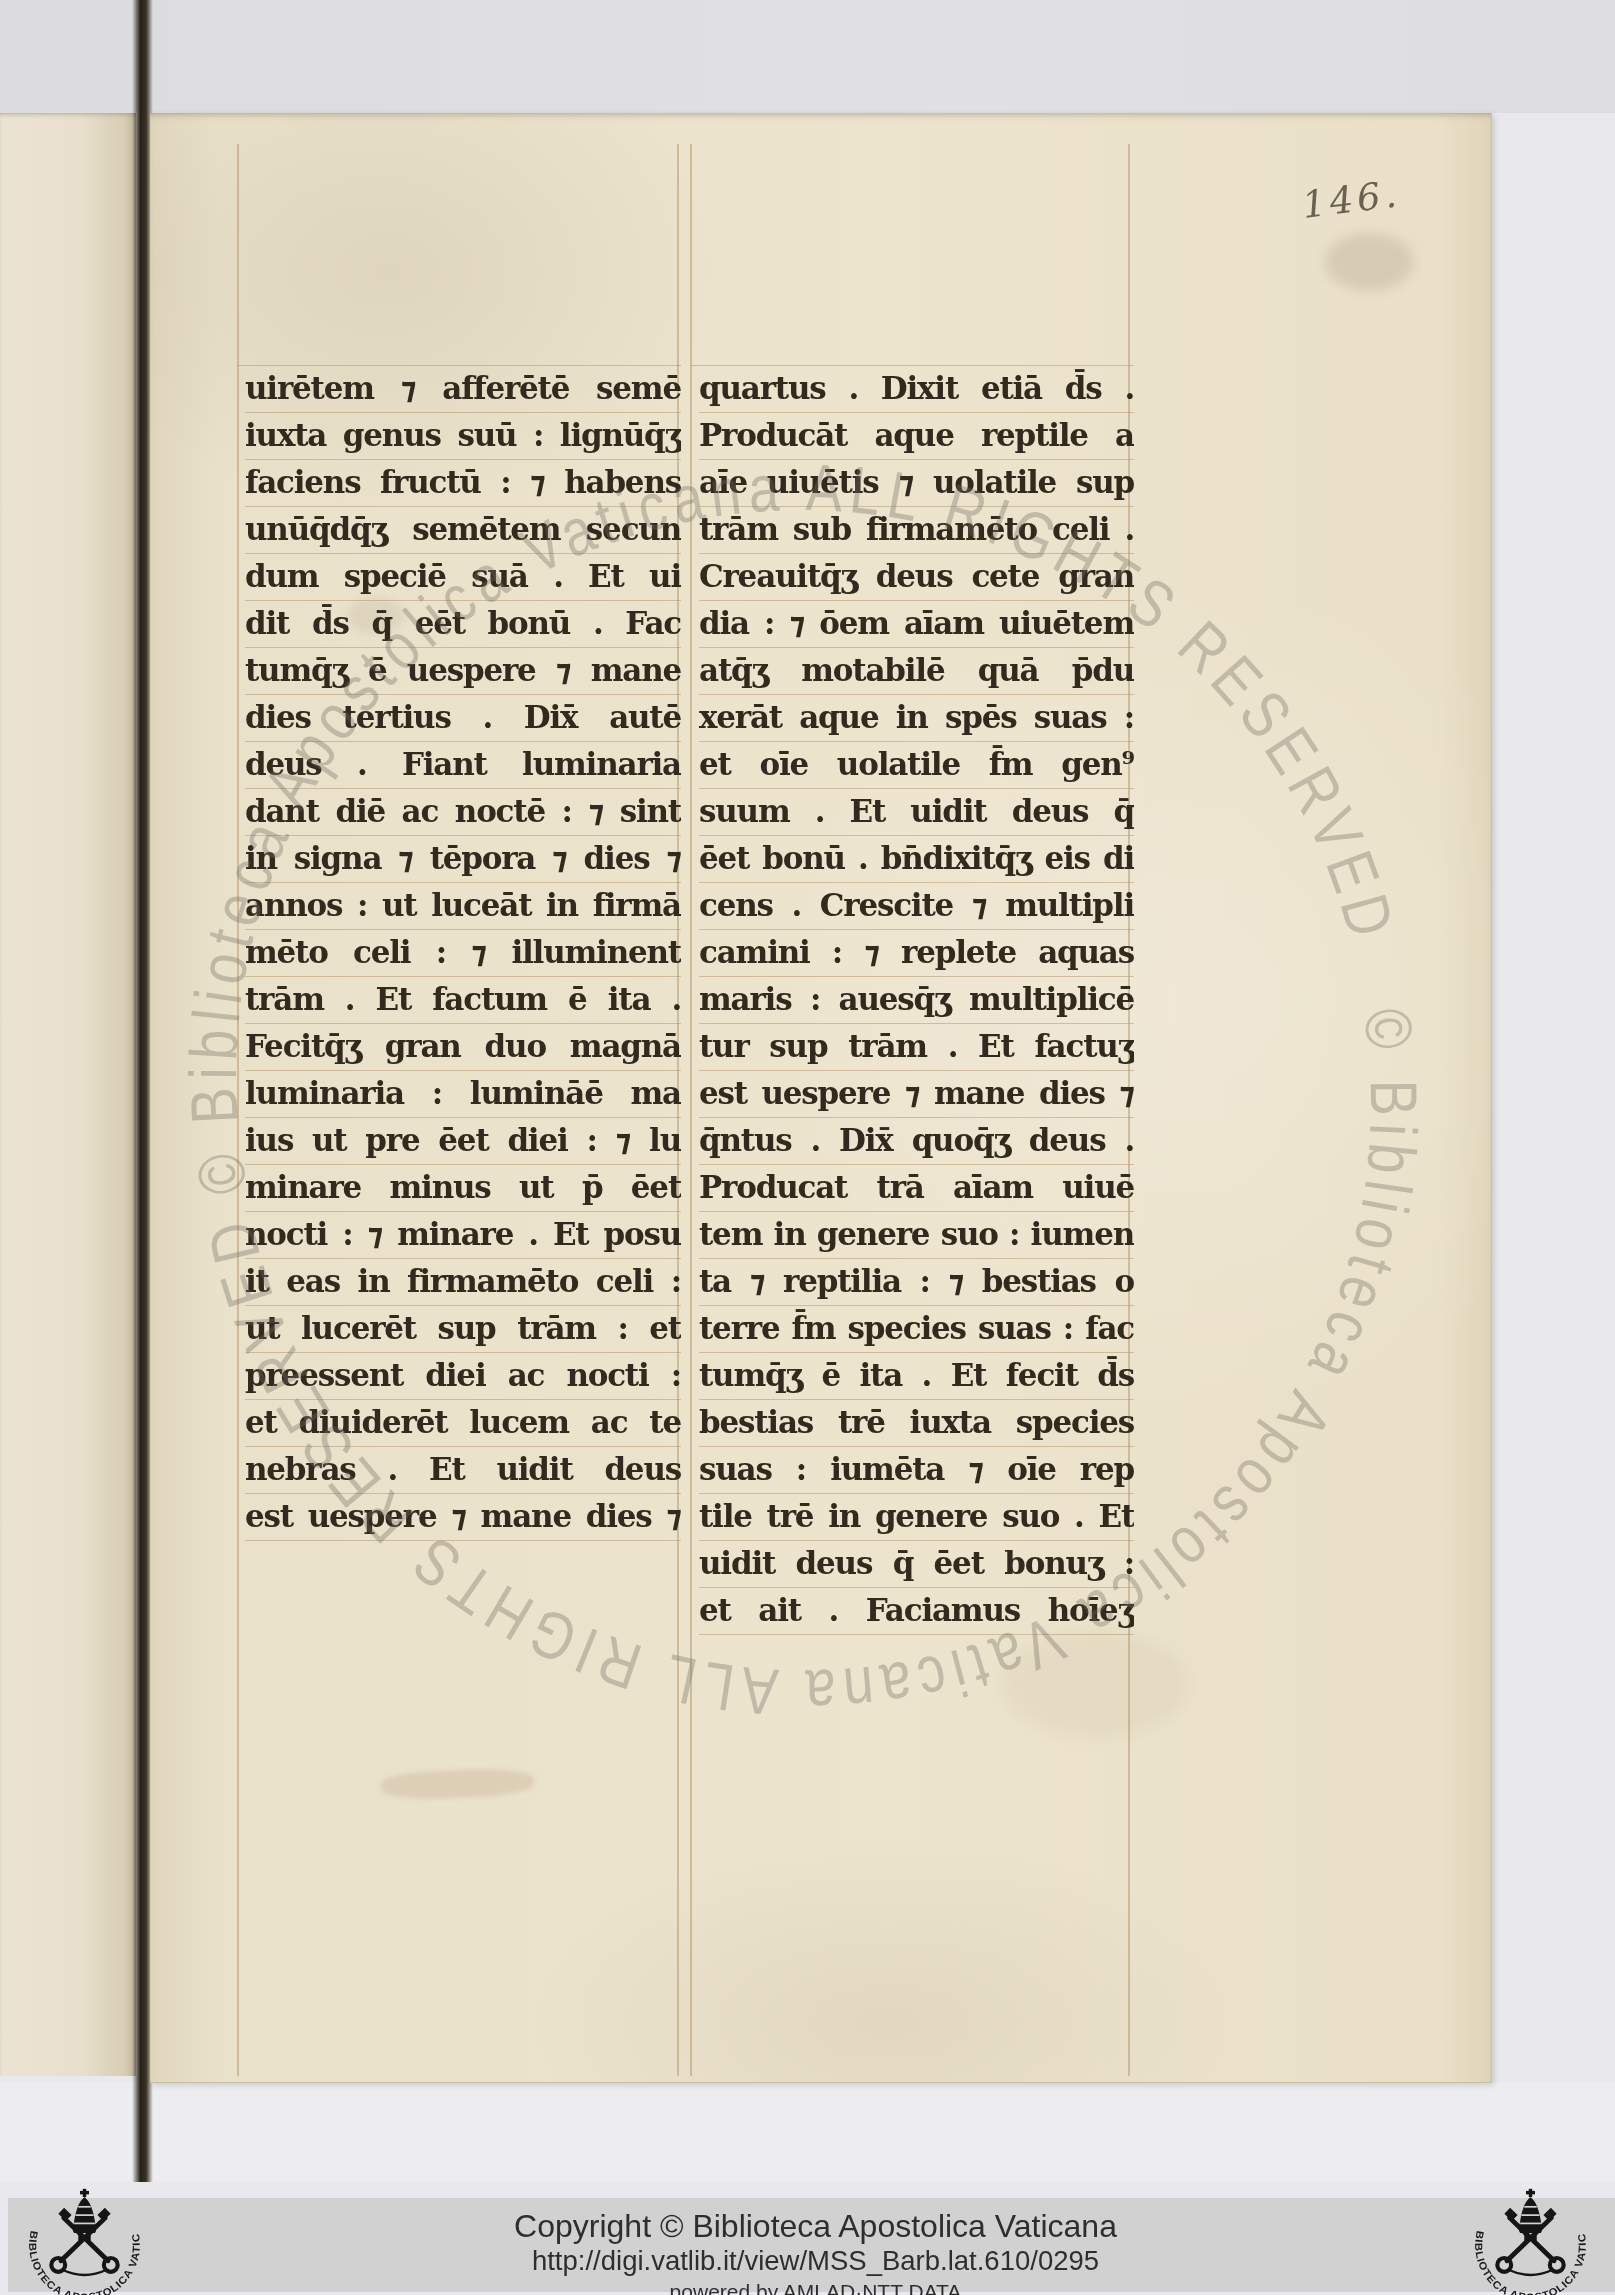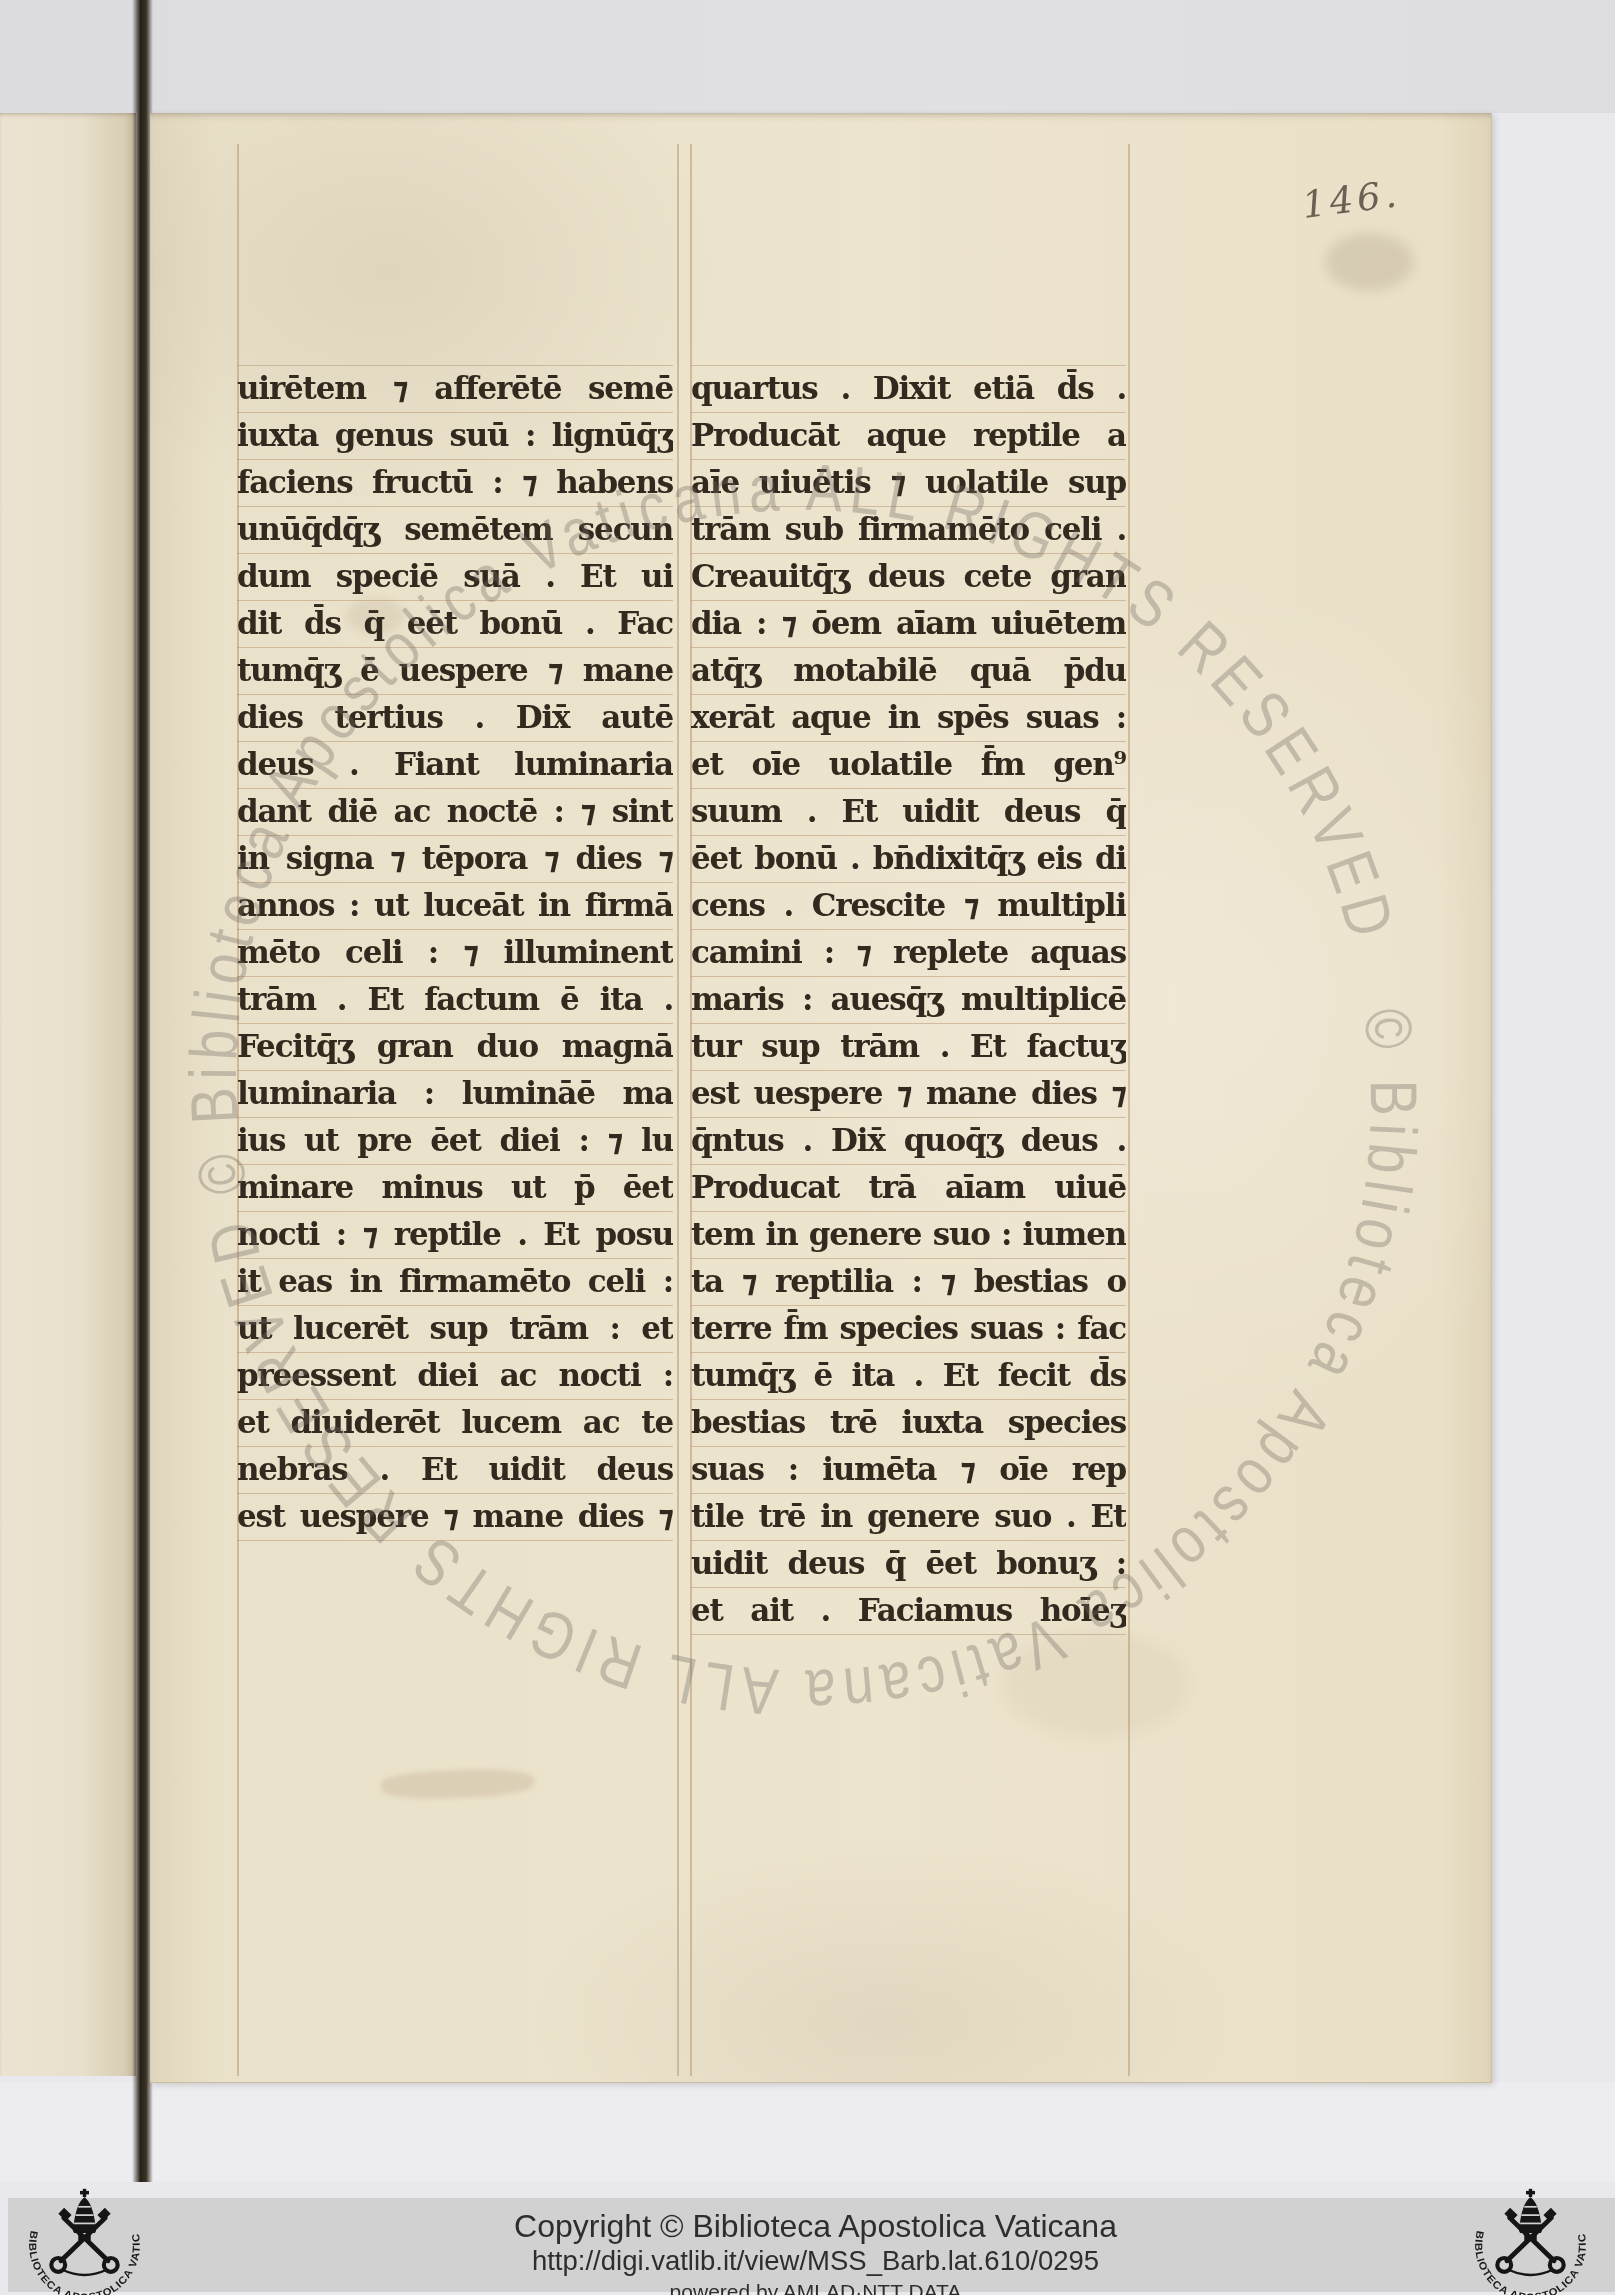--- a/index.html
+++ b/index.html
@@ -28,21 +28,21 @@
       background:
         radial-gradient(ellipse 565px 404px at 18% 8%, rgba(120,105,78,.10), transparent 60%),
         radial-gradient(ellipse 727px 727px at 78% 45%, rgba(255,255,252,.22), transparent 60%),
         radial-gradient(ellipse 646px 339px at 55% 97%, rgba(128,108,76,.10), transparent 55%),
         linear-gradient(90deg,#e0d6bd 0%,#eae1ca 5%,#ede4ce 55%,#eae0c8 96%,#e0d5ba 100%);
       border-right:1.6px solid #cfc3a6;border-bottom:1.6px solid #c9bda0;
       box-shadow:inset 0 4.8px 7.3px -4px rgba(90,75,50,.45), 2.4px 2.4px 5.7px rgba(50,45,35,.18);}
 
   .vrule{position:absolute;top:144px;height:1932px;width:1.6px;background:var(--rule);}
 
-  .col{position:absolute;top:365px;border-top:1.2px solid var(--rule);}
+  .col{position:absolute;top:365px;border-top:1.2px solid var(--rule);padding-left:8px;}
   #left-col{left:237px;width:436px;}
   #right-col{left:691px;width:435px;}
   .ms-line{height:46px;line-height:45px;font-size:31px;font-weight:700;color:var(--ink);
            text-align:justify;text-align-last:justify;overflow:hidden;
            letter-spacing:-1.2px;word-spacing:-0.8px;
            border-bottom:1.2px solid var(--rule);
            font-family:"DejaVu Serif","DejaVu Sans",serif;}
 
   .folio{position:absolute;left:1302px;top:178px;font-style:italic;font-size:37px;
          color:#6a6154;transform:rotate(-7deg);letter-spacing:4px;}
@@ -106,21 +106,21 @@
       <div class="ms-line">deus . Fiant luminaria</div>
       <div class="ms-line">dant diē ac noctē : ⁊ sint</div>
       <div class="ms-line">in signa ⁊ tēpora ⁊ dies ⁊</div>
       <div class="ms-line">annos : ut luceāt in firmā</div>
       <div class="ms-line">mēto celi : ⁊ illuminent</div>
       <div class="ms-line">trām . Et factum ē ita .</div>
       <div class="ms-line">Fecitq̄ʒ gran duo magnā</div>
       <div class="ms-line">luminaria : lumināē ma</div>
       <div class="ms-line">ius ut pre ēet diei : ⁊ lu</div>
       <div class="ms-line">minare minus ut p̄ ēet</div>
-      <div class="ms-line">nocti : ⁊ reptile . Et posu</div>
+      <div class="ms-line">nocti : ⁊ minare . Et posu</div>
       <div class="ms-line">it eas in firmamēto celi :</div>
       <div class="ms-line">ut lucerēt sup trām : et</div>
       <div class="ms-line">preessent diei ac nocti :</div>
       <div class="ms-line">et diuiderēt lucem ac te</div>
       <div class="ms-line">nebras . Et uidit deus</div>
       <div class="ms-line">est uespere ⁊ mane dies ⁊</div>
     </div>
   <div id="right-col" class="col">
       <div class="ms-line">quartus . Dixit etiā d̄s .</div>
       <div class="ms-line">Producāt aque reptile a</div>

